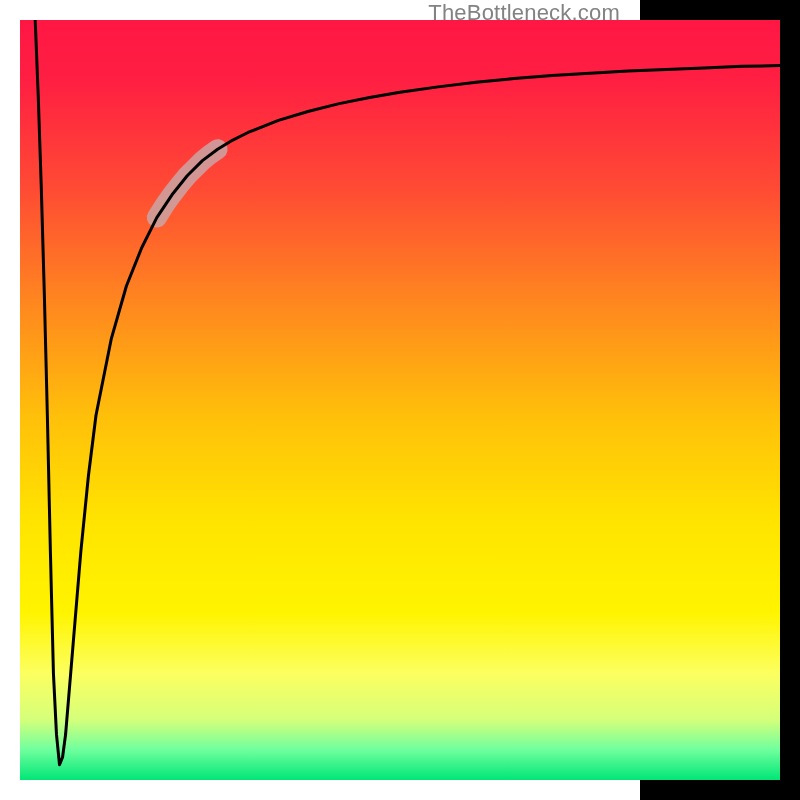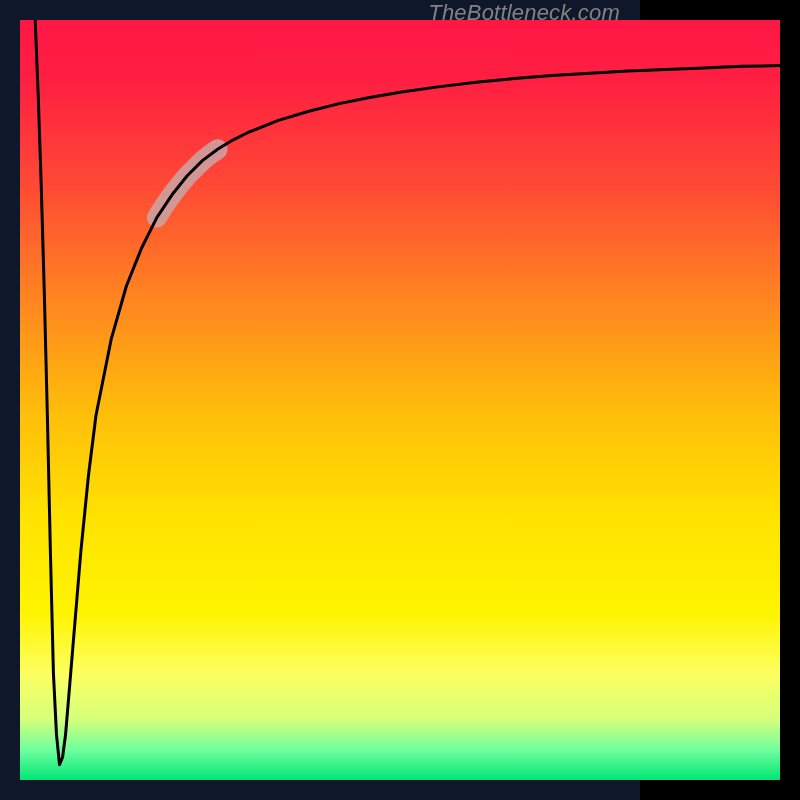--- a/index.html
+++ b/index.html
@@ -8,22 +8,21 @@
     width: 800px;
     height: 800px;
     overflow: hidden;
     background: #000;
     font-family: Arial, Helvetica, sans-serif;
   }
   .frame {
     position: relative;
     width: 640px;
     height: 800px;
-    background: #0f172a;
-    font-style: italic;
+    background: #ffffff;
   }
   .plot-area {
     position: absolute;
     left: 20px;
     top: 20px;
     width: 760px;
     height: 760px;
     overflow: hidden;
   }
   .gradient {

